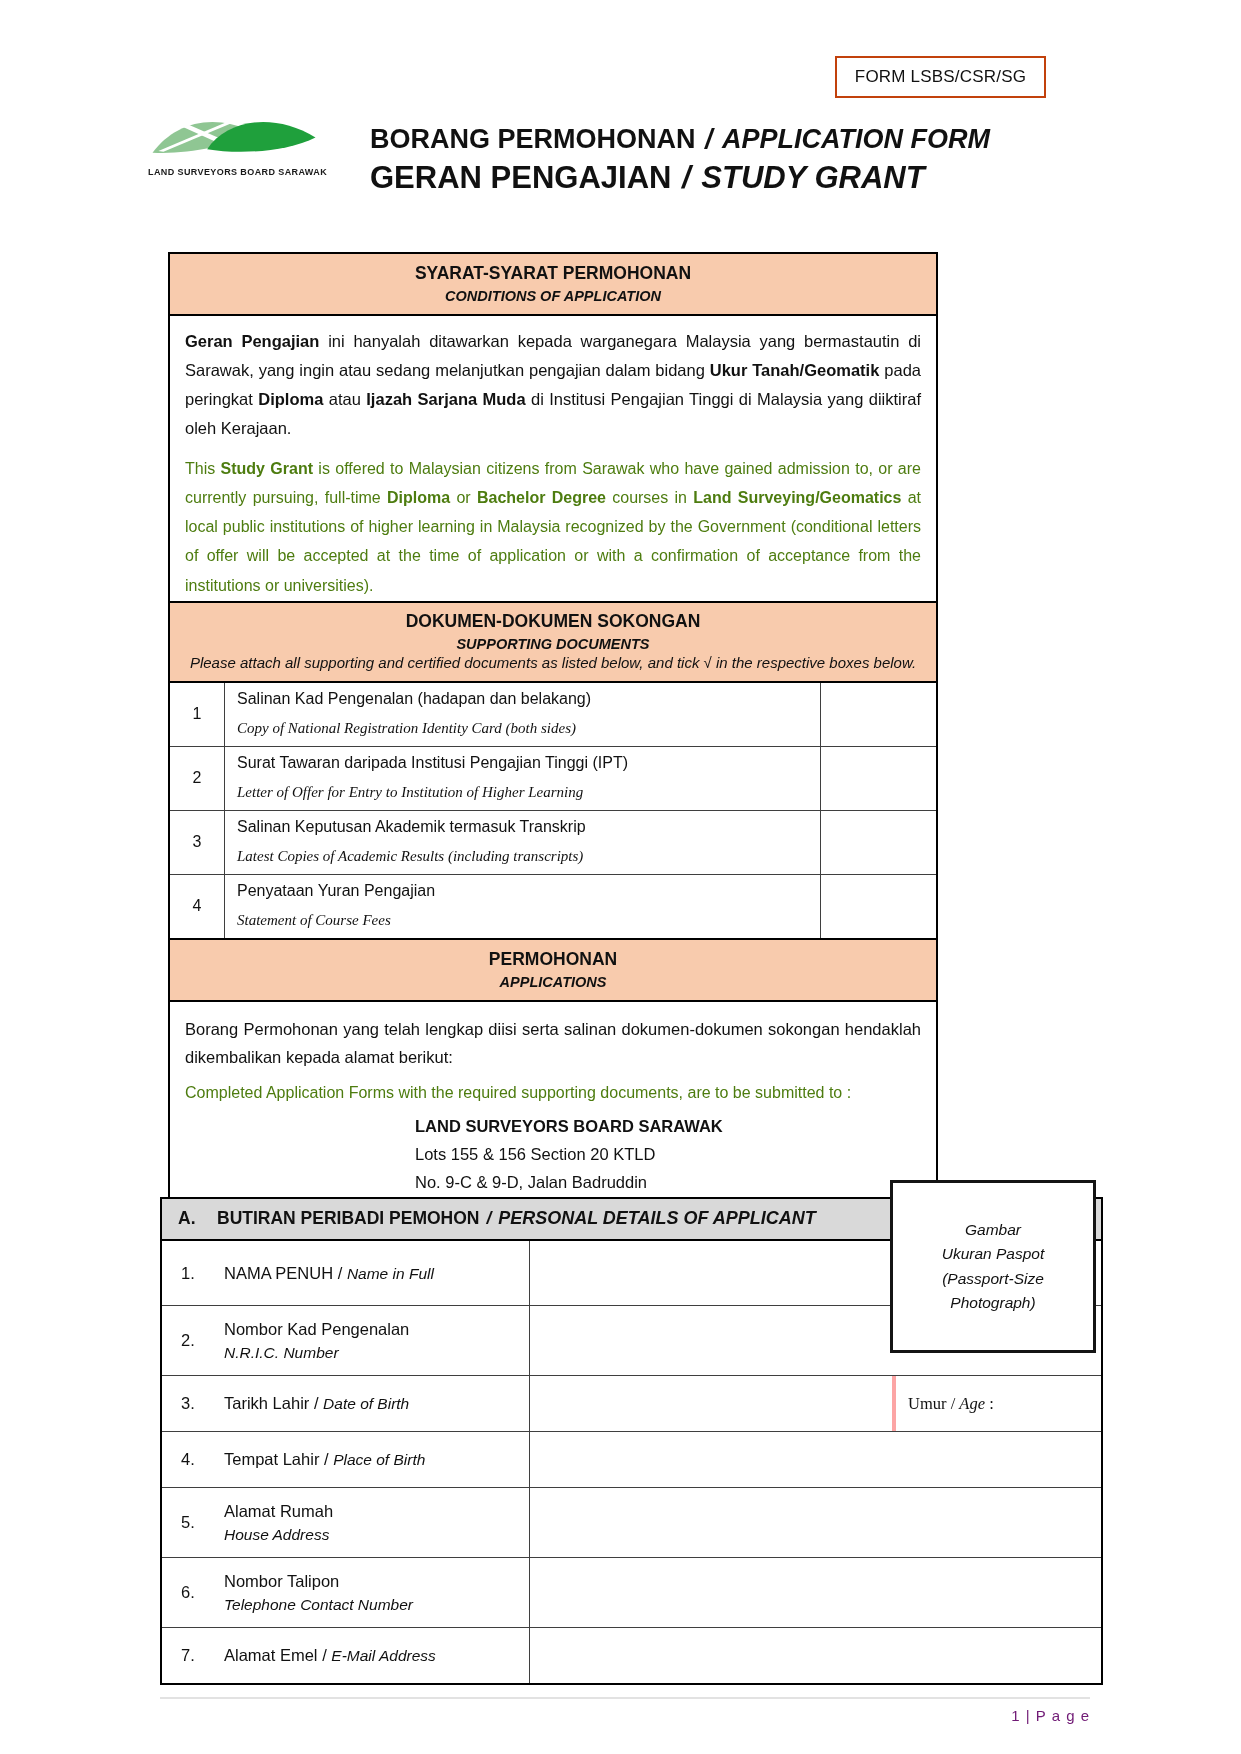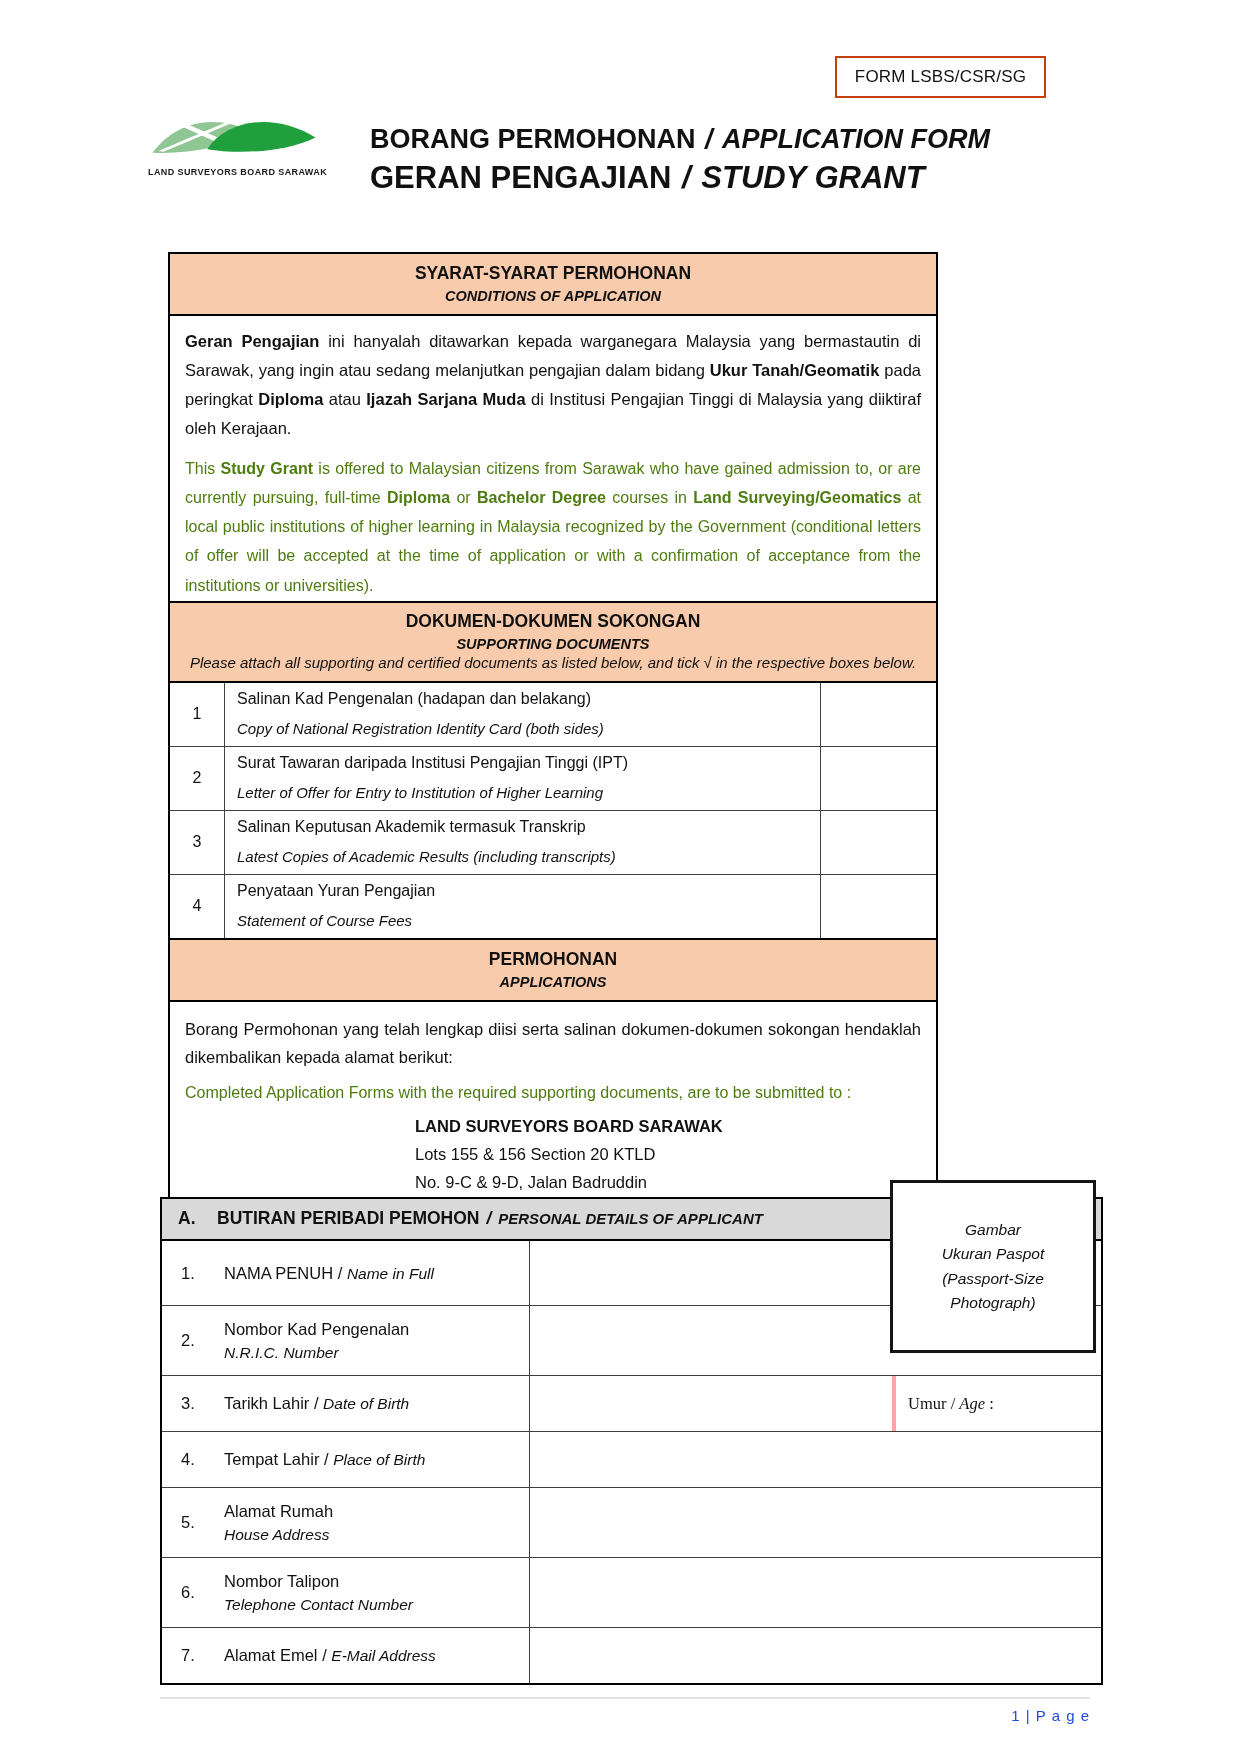--- a/index.html
+++ b/index.html
@@ -46,37 +46,37 @@
 
   .docs-head { padding:8px 10px 10px; }
   .docs-note-ms { font-size:16px; margin-top:5px; }
   .docs-note-en { font-size:15px; font-style:italic; margin-top:2px; }
 
   .doc-row { display:grid; grid-template-columns:55px 1fr 116px; border-top:1px solid #3f3f3f; min-height:50px; }
   .doc-row:first-child { border-top:none; }
   .doc-num { display:flex; align-items:center; justify-content:center; font-size:16px; border-right:1px solid #3f3f3f; }
   .doc-text { padding:4px 12px 6px; display:flex; flex-direction:column; justify-content:center;gap:8px; }
   .doc-ms { font-size:16px; line-height:1.45; }
-  .doc-en { font-size:15px; font-style:italic; line-height:1.45; }
+  .doc-en { font-size:15px; font-style:italic; line-height:1.45;font-family:Liberation Serif, serif; }
   .doc-tick { border-left:1px solid #3f3f3f; }
 
   .apps-body { padding:13px 15px 18px; }
   .apps-en { text-align:left; margin-top:6px; }
   .address { margin-left:230px; margin-top:4px; font-size:16.5px; line-height:1.72; }
   .addr-name { font-weight:700; }
   .addr-city u { text-decoration:underline; }
 
   
   .section-a { position:absolute; left:160px; top:1197px; width:943px; }
   .sec-a-head {
     background:#D9D9D9; border:2px solid #000; padding:9px 12px 10px;
     display:flex; align-items:baseline; font-size:17.5px; font-weight:700;
   }
   .sec-a-label { width:43px; padding-left:4px; }
-  .sec-a-en { font-size:15px; }
+  .sec-a-en { font-size:18px; }
   .pd-table { border:2px solid #000; margin-top:-2px; background:#fff; }
   .pd-row { display:grid; grid-template-columns:52px 315px 1fr; border-top:1px solid #3f3f3f; }
   .pd-row:first-child { border-top:none; }
   .pd-row-age { grid-template-columns:52px 315px 363px 1fr; }
   .pd-num { display:flex; align-items:center; justify-content:center; font-size:16.5px; }
   .pd-label { padding:8px 10px; display:flex; flex-direction:column; justify-content:center; font-size:16.5px; line-height:1.5; }
   .pd-label .i { font-size:15.5px; }
   .pd-value { border-left:1px solid #3f3f3f; }
   .pd-age { border-left:4px solid #fca5a5; display:flex; align-items:center; padding:8px 12px; font-size:16.5px;font-family:Liberation Serif, serif; }
   .h64 { min-height:64px; } .h70 { min-height:70px; } .h56 { min-height:56px; }
@@ -84,21 +84,21 @@
   .photo-box {
     position:absolute; left:730px; top:-17px; width:206px; height:173px;
     background:#fff; border:3px solid #141414; z-index:3;
     display:flex; flex-direction:column; align-items:center; justify-content:center;
     font-size:15.5px; font-style:italic; line-height:1.55; text-align:center;
   }
 
   
   .footer { position:absolute; left:160px; top:1697px; width:930px; }
   .footer-rule { border-top:2px solid #e2e2e2; }
-  .footer-text { margin-top:8px; text-align:right; color:#1d4ed8; font-size:15px; letter-spacing:1px; }
+  .footer-text { margin-top:8px; text-align:right; color:#701a75; font-size:15px; letter-spacing:1px; }
 </style>
 </head>
 <body>
 
 <div class="page">
 
   <div class="form-code-box">
     <span>FORM LSBS/CSR/SG</span>
   </div>
 

